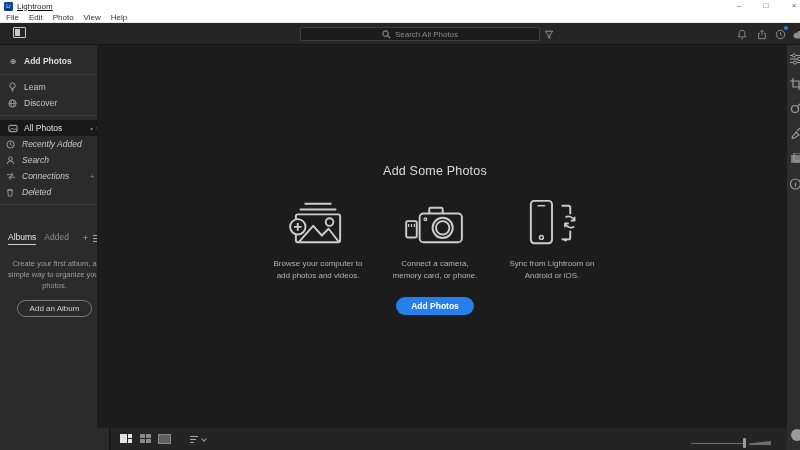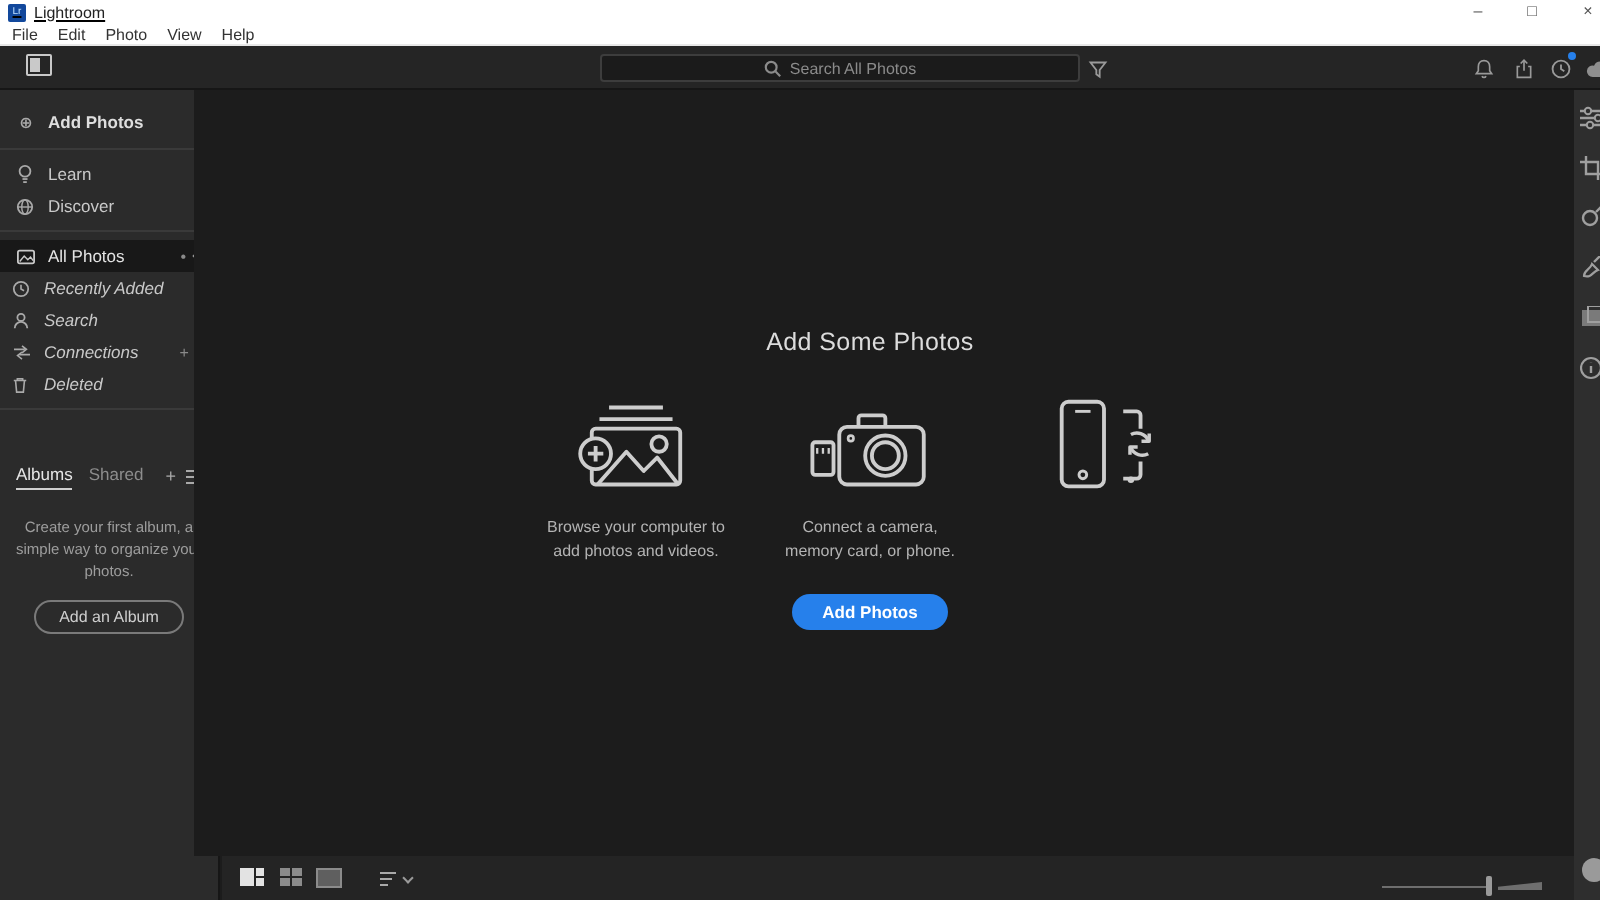--- a/index.html
+++ b/index.html
@@ -232,21 +232,21 @@
             <path d="M2 2.5 L2.6 9 h3.8 L7 2.5" fill="none" stroke="#a9a9a9" stroke-width=".9"></path>
           </svg>
         </span>
       <span class="lbl">Deleted</span>
       <span class="right">◦</span>
     </div>
     <div class="sdiv"></div>
 
     <div class="tabsrow">
       <span class="tab on">Albums</span>
-      <span class="tab">Shared</span>
+      <span class="tab">Added</span>
       <span class="tabicons">
         <span>+</span>
         <span class="sortico">
             <b></b>
             <b></b>
             <b></b>
           </span>
       </span>
     </div>
     <div class="albumhint">Create your first album, a simple way to organize your photos.</div>
@@ -291,20 +291,21 @@
               <path d="M15 8 h8" stroke-width="1.5"></path>
               <circle cx="19" cy="41" r="2" stroke-width="1.5"></circle>
               <path d="M40 8 h7 a2 2 0 0 1 2 2 v7 M49 34 v7 a2 2 0 0 1 -2 2 h-7"></path>
               <path d="M44 20 a6.5 6.5 0 0 1 9 3" stroke-width="1.8"></path>
               <path d="M53.5 19.5 v4 h-4" stroke-width="1.8"></path>
               <path d="M53 30 a6.5 6.5 0 0 1 -9 -3" stroke-width="1.8"></path>
               <path d="M43.5 30.5 v-4 h4" stroke-width="1.8"></path>
               <circle cx="44" cy="43.5" r="1" stroke-width="1.4"></circle>
             </svg>
           </div>
+          <p>Sync from Lightroom on Android or iOS.</p>
         </div>
       </div>
       <button class="bluebtn">Add Photos</button>
     </div>
   </div>
 
   <div class="rail">
     <span class="ric" style="top:8px">
         <svg width="14" height="12" viewBox="0 0 14 12">
           <path d="M0 2.5 h12 M0 6 h12 M0 9.5 h12" stroke="#9f9f9f" stroke-width="1.2"></path>

